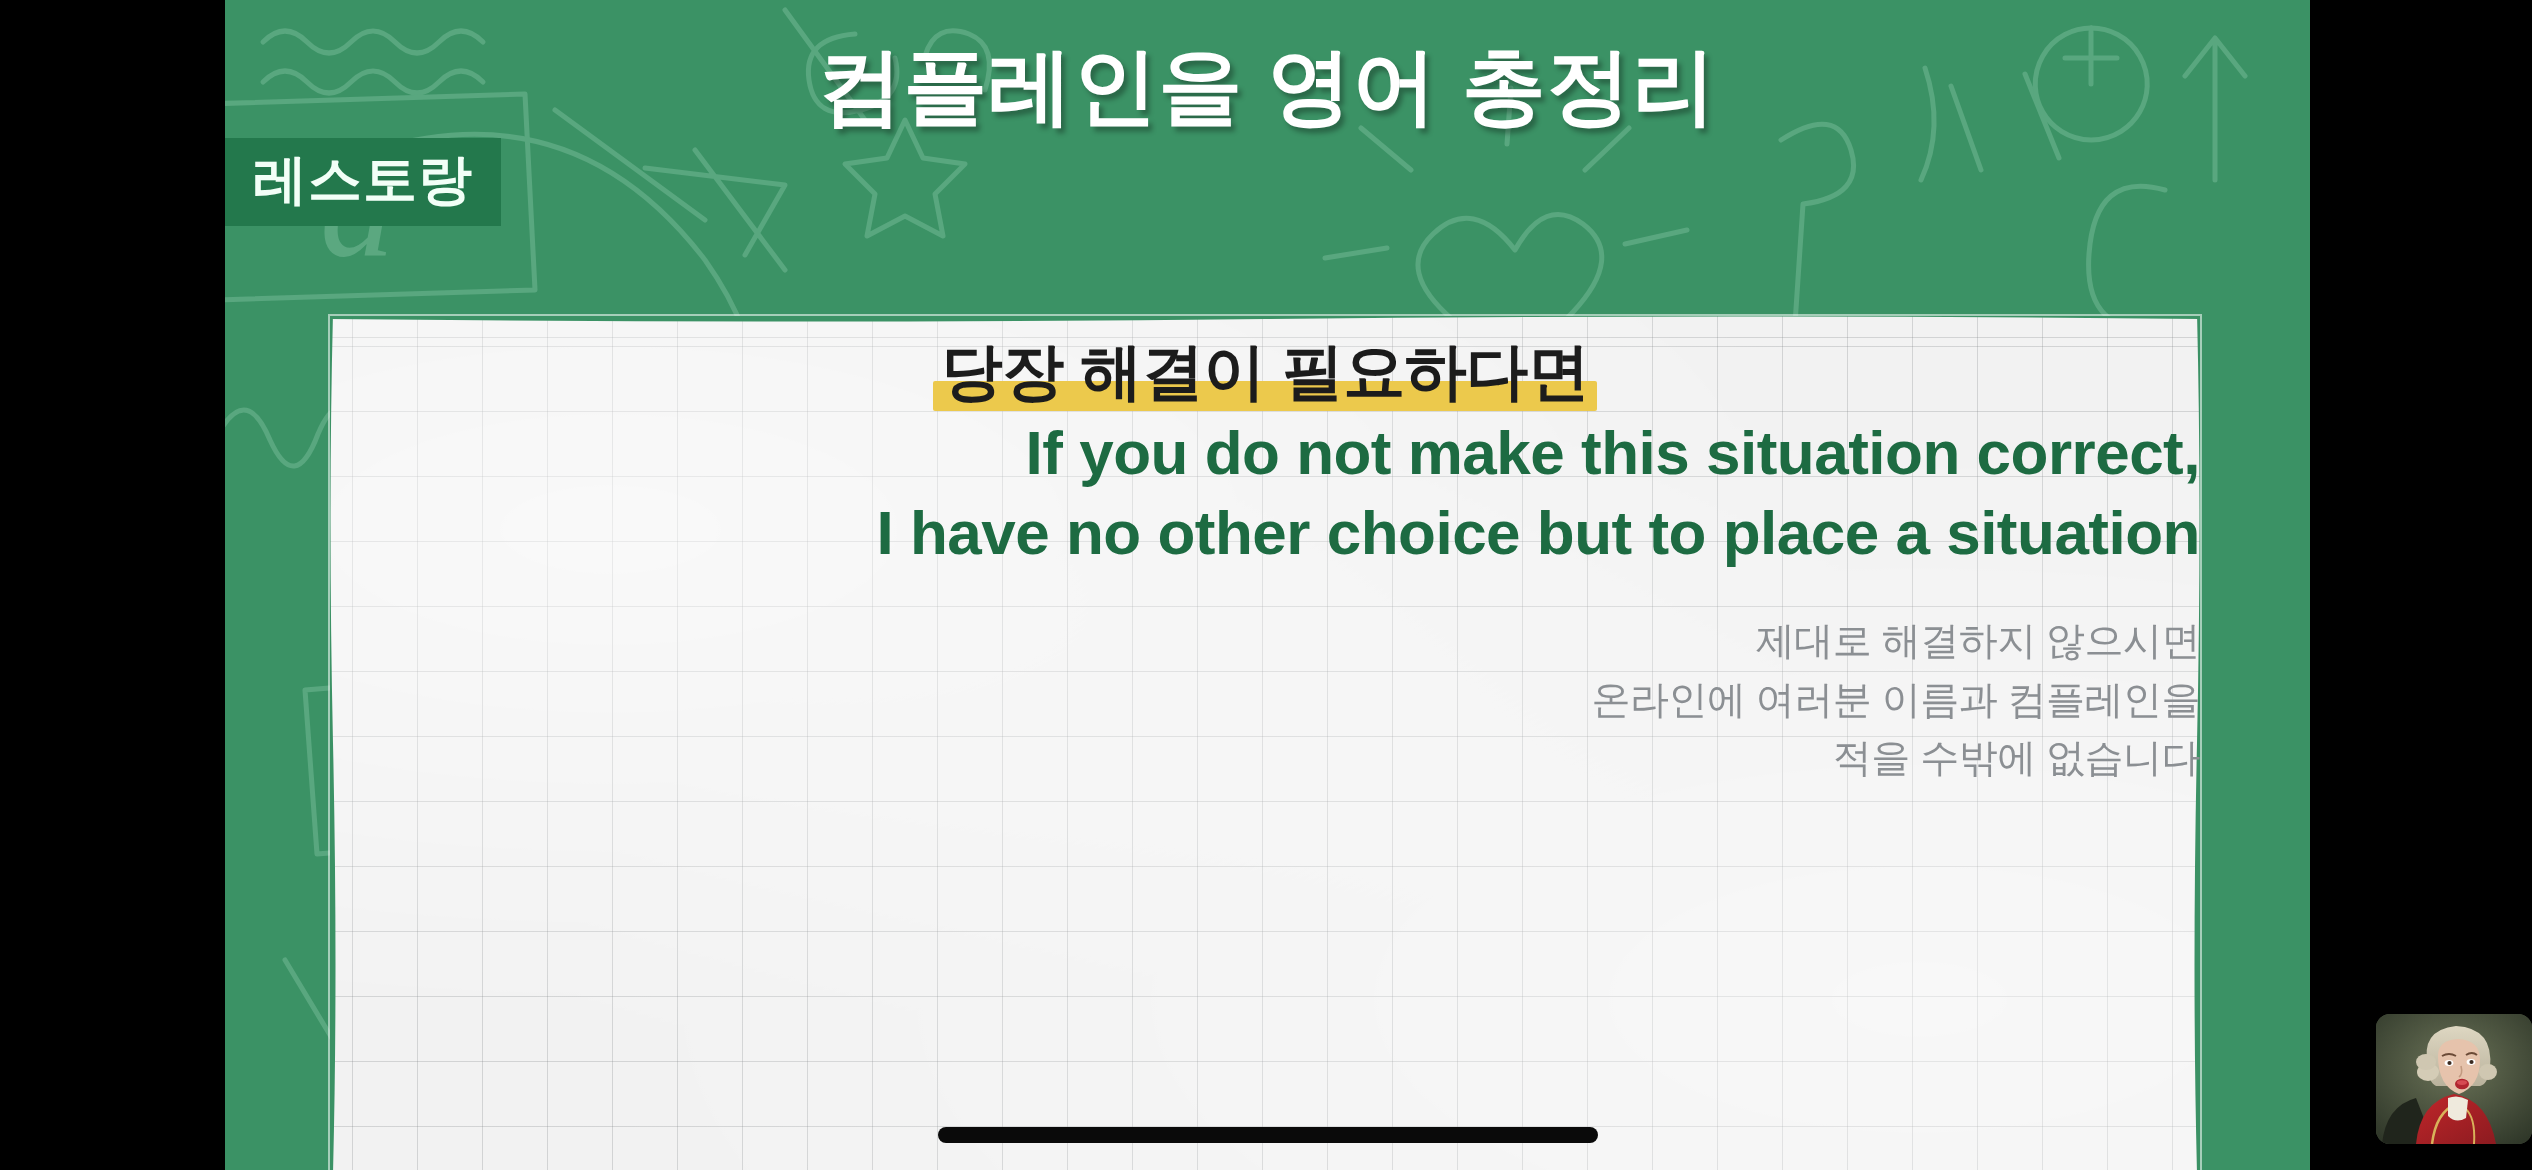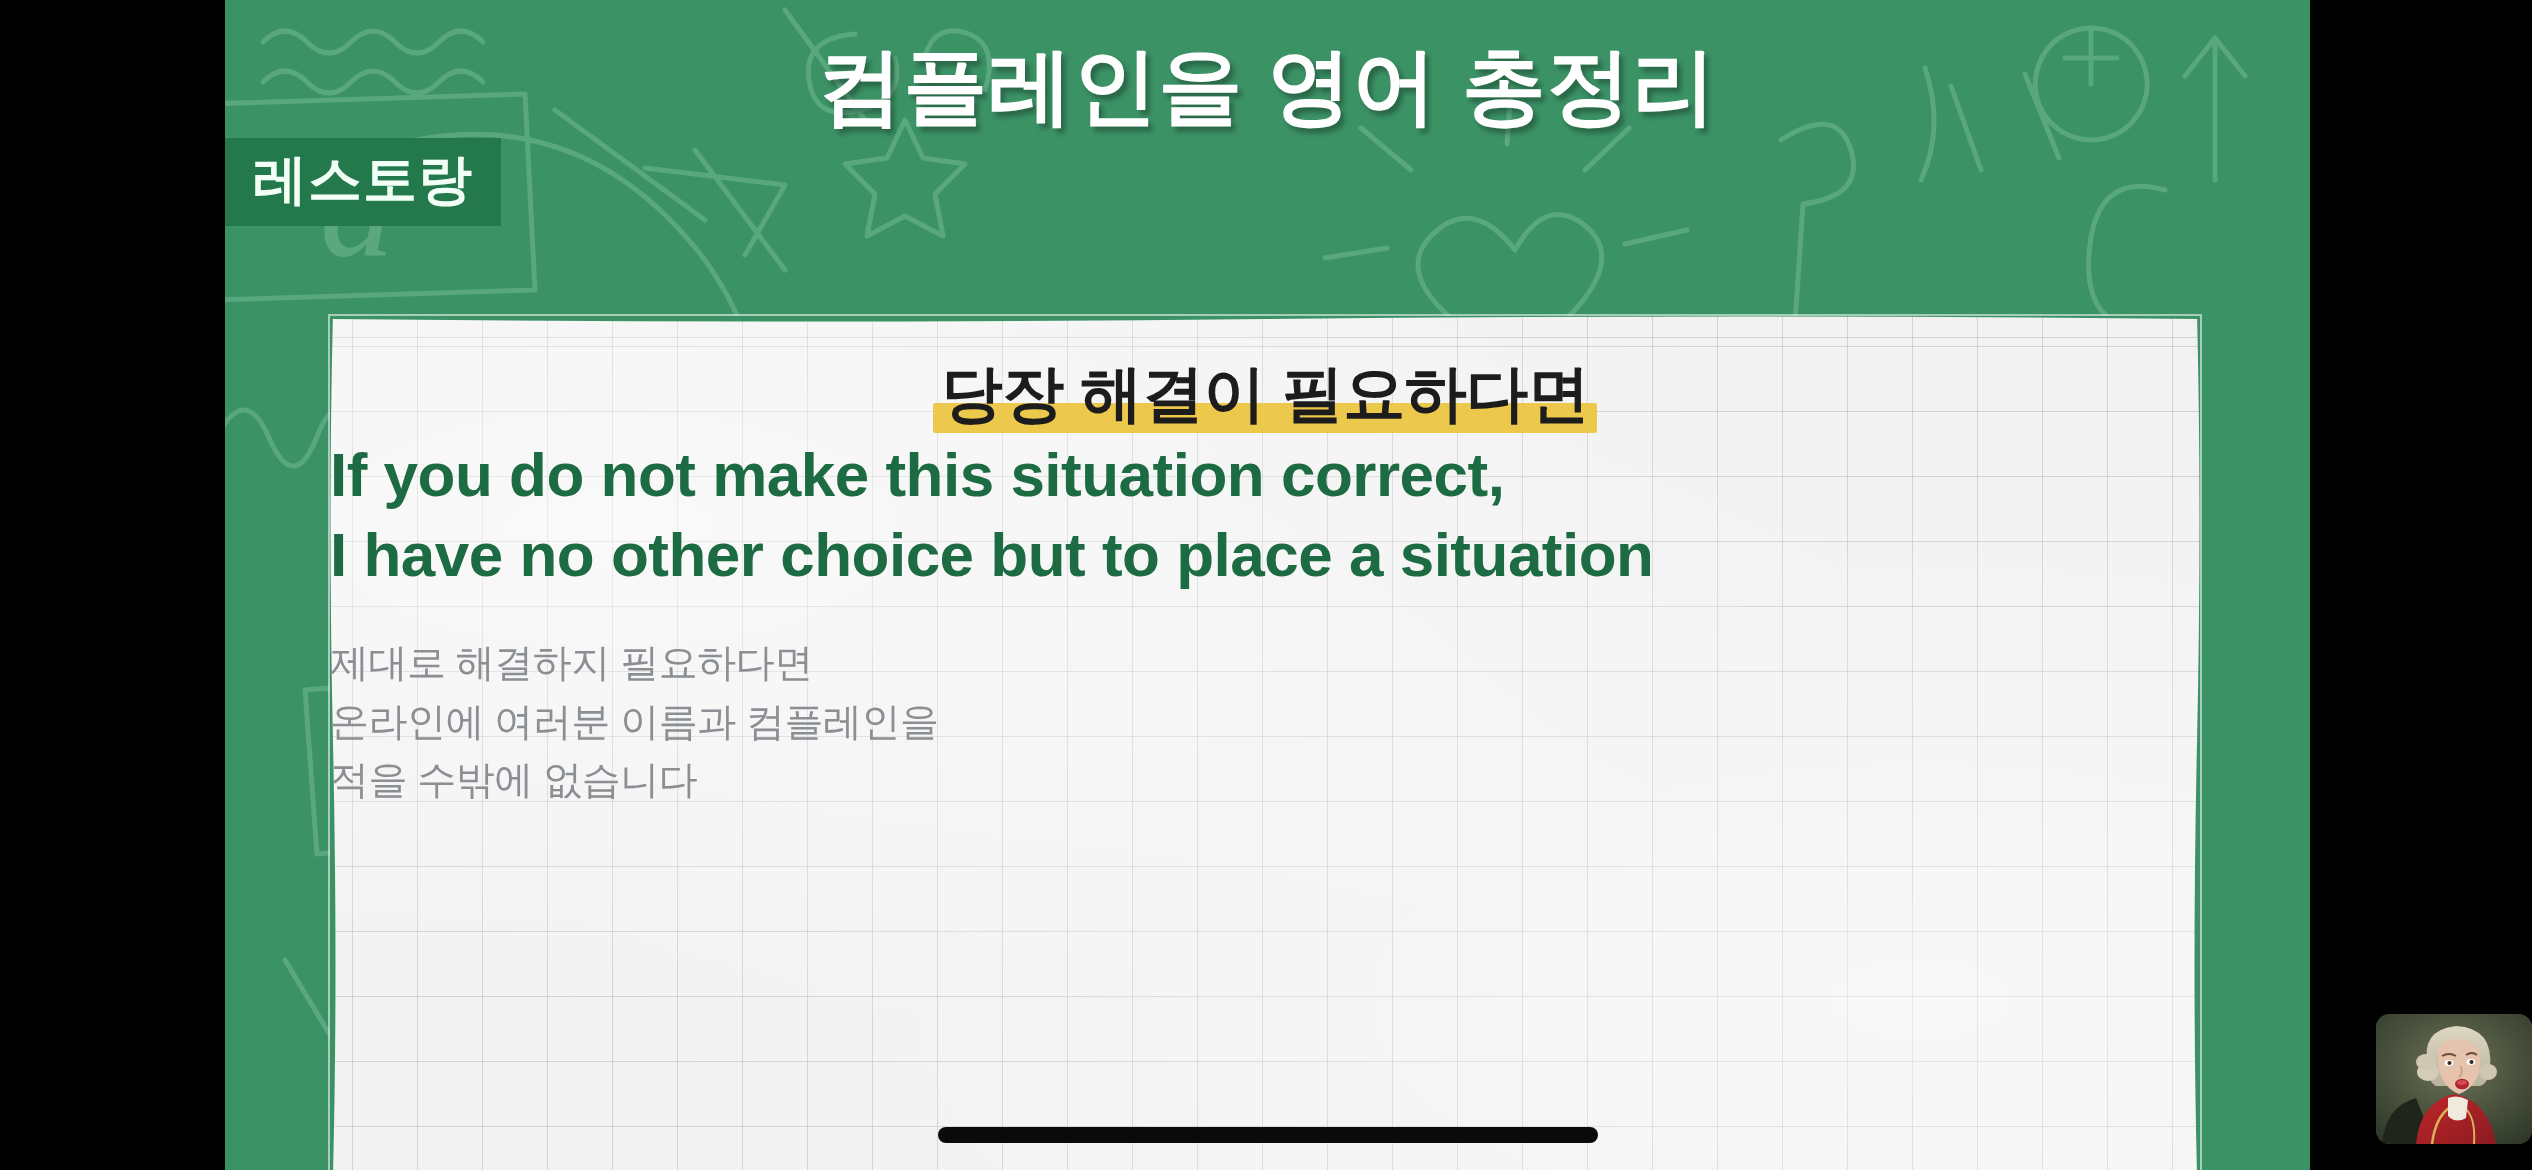--- a/index.html
+++ b/index.html
@@ -109,22 +109,22 @@
   #card-edges {
     position:absolute; inset:-3px;
     pointer-events:none;
   }
   #card-edges svg{display:block;width:100%;height:100%;}
 
   
   #card-content {
     position: relative;
     z-index: 3;
-    text-align: left;
-    padding-top: 42px;
+    text-align: right;
+    padding-top: 20px;
   }
 
   #kr-heading-wrap { display:flex; justify-content:center; }
   #kr-heading {
     position: relative;
     display: inline-block;
     font-size: 62px;
     font-weight: 700;
     color: #1c1c1c;
     letter-spacing: -0.5px;
@@ -290,21 +290,21 @@
             <span>당장 해결이 필요하다면</span>
           </div>
         </div>
 
         <div id="en-block">
           <div class="en-line">If you do not make this situation correct,</div>
           <div class="en-line">I have no other choice but to place a situation</div>
         </div>
 
         <div id="kr-block">
-          <div class="kr-line">제대로 해결하지 필요하다면</div>
+          <div class="kr-line">제대로 해결하지 않으시면</div>
           <div class="kr-line">온라인에 여러분 이름과 컴플레인을</div>
           <div class="kr-line">적을 수밖에 없습니다</div>
         </div>
 
       </div>
     </div>
 
     <div id="home-indicator"></div>
 
   </div>

